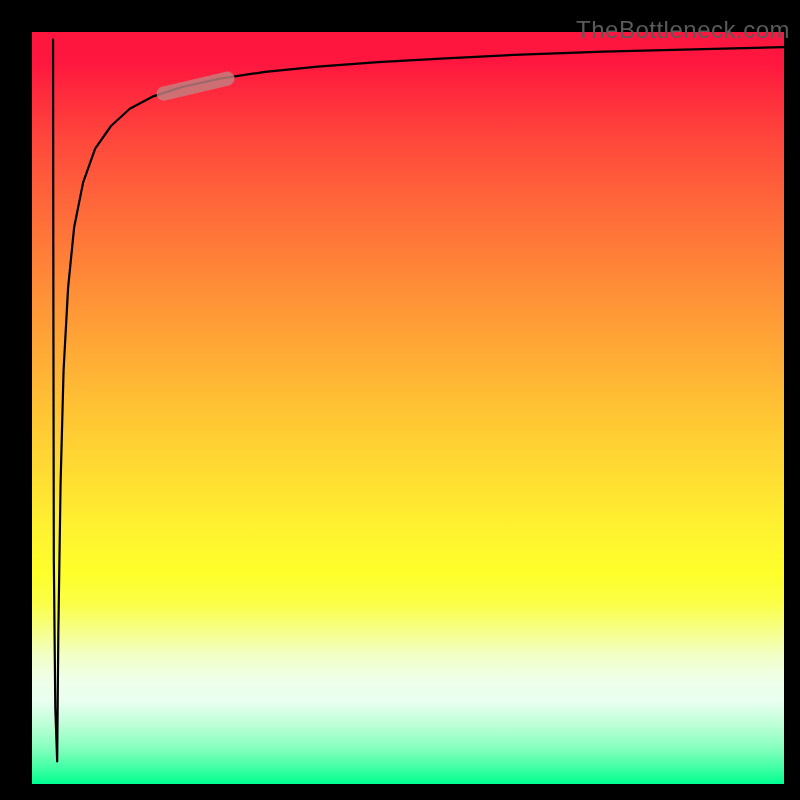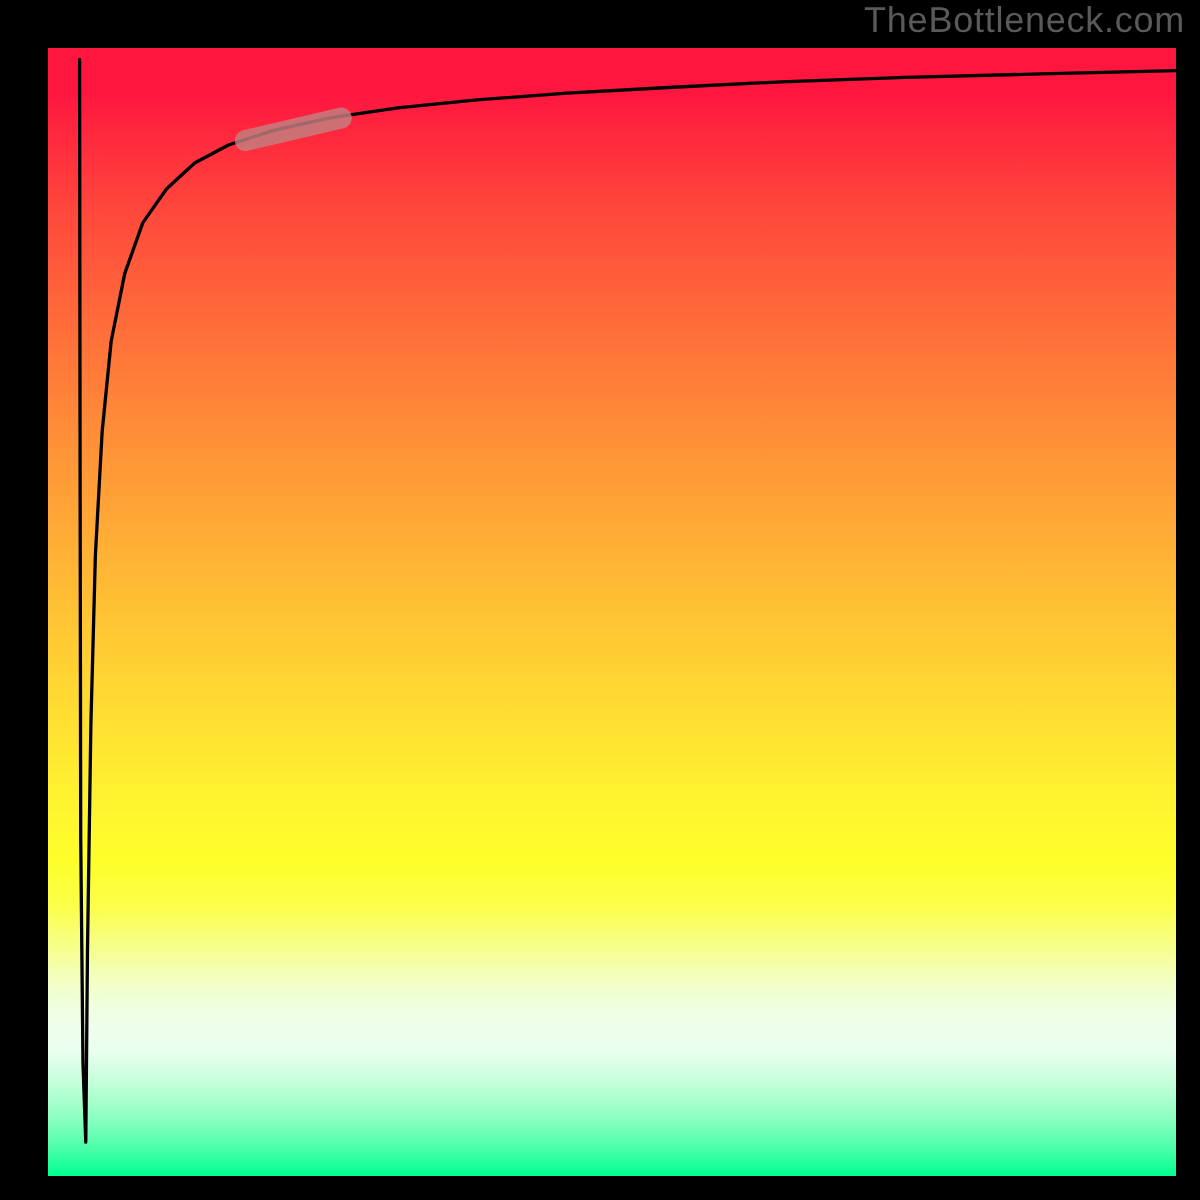--- a/index.html
+++ b/index.html
@@ -10,21 +10,21 @@
   body {
     width: 800px;
     height: 800px;
     position: relative;
     background: #000;
     font-family: Arial, Helvetica, sans-serif;
     overflow: hidden;
   }
   .watermark {
     position: absolute;
-    top: 0;
+    top: 16px;
     right: 10px;
     color: #5a5a5a;
     font-size: 24px;
     font-weight: 400;
     letter-spacing: 0.5px;
     z-index: 10;
   }
   .plot-area {
     position: absolute;
     left: 32px;

